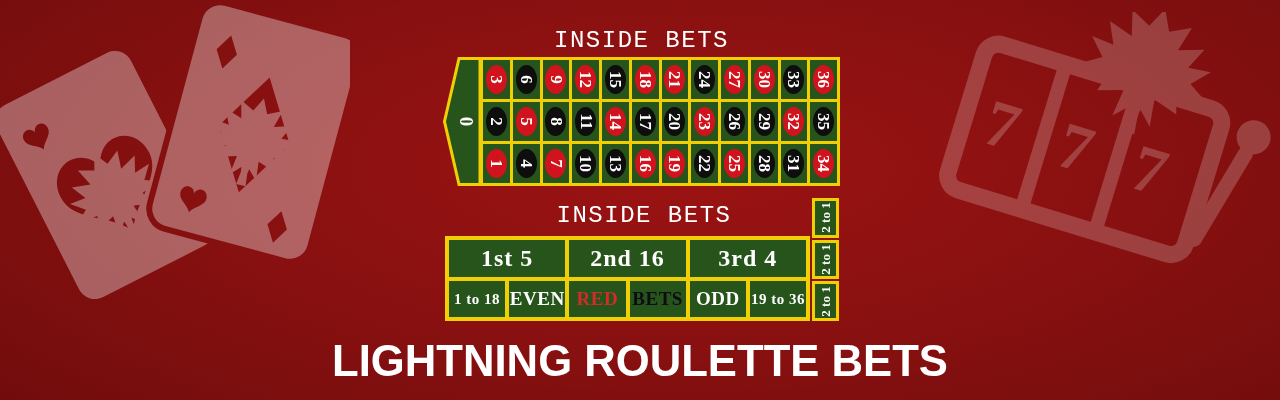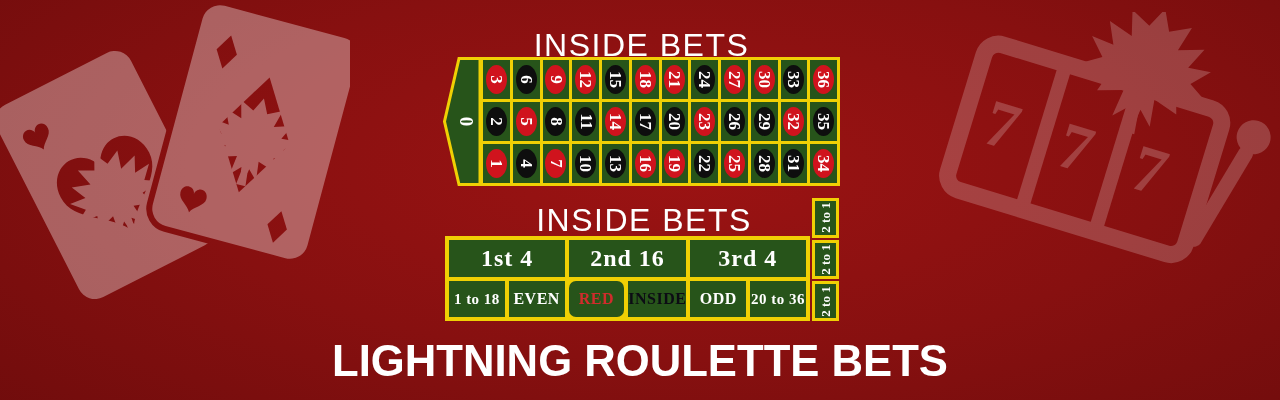--- a/index.html
+++ b/index.html
@@ -6,22 +6,22 @@
   .stage{
     position:relative;width:1280px;height:400px;overflow:hidden;
     background:radial-gradient(120% 150% at 53% 42%, var(--bg-center) 0%, #871010 32%, #6f0c0c 62%, #5c0808 85%, var(--bg-edge) 100%);
     font-family:"Liberation Serif", serif;
   }
   .decor{position:absolute;}
   .decor-left{left:0;top:0;}
   .decor-right{left:938px;top:12px;}
 
   .section-title{
-    position:absolute;color:#fff;font-family:Liberation Sans, sans-serif;
-    font-size:32px;letter-spacing:1.5px;text-align:center;line-height:1;
+    position:absolute;color:#fff;font-family:Liberation Mono, monospace;
+    font-size:24px;letter-spacing:1.5px;text-align:center;line-height:1;
   }
   #inside-title{left:443px;width:397px;top:29px;}
   #outside-title{left:448px;width:392px;top:204px;}
 
   
   .inside-table{position:absolute;left:443px;top:57px;width:397px;height:129px;display:flex;}
   .zero-cell{position:relative;width:37px;flex:none;}
   .zero-cell svg{position:absolute;inset:0;}
   .zero-label{position:absolute;left:10px;right:0;top:0;bottom:0;display:flex;align-items:center;justify-content:center;}
   .zero-label span{display:block;transform:rotate(90deg);color:#fff;font-weight:bold;font-size:19px;line-height:1;}
@@ -38,23 +38,23 @@
   
   .outside-main{
     position:absolute;left:445px;top:236px;width:365px;height:85px;box-sizing:border-box;
     background:var(--line);padding:4px;display:flex;flex-direction:column;gap:4px;
   }
   .bet-row{display:flex;gap:4px;}
   .row-dozens{height:37px;}
   .row-evens{flex:1;}
   .bet-cell{flex:1;background:var(--felt);display:flex;align-items:center;justify-content:center;color:#fff;font-weight:bold;white-space:nowrap;}
   .dozen-cell{font-size:24px;letter-spacing:1px;}
-  .even-cell{font-size:16px;letter-spacing:0.5px;}
+  .even-cell{font-size:19px;letter-spacing:0.5px;}
   .even-cell.small{font-size:15px;}
-  .even-cell.red{color:var(--red-label);border-radius:7px;}
+  .even-cell.red{color:var(--red-label);}
   .even-cell.black{color:#0c0c14;}
 
   .col-2to1{position:absolute;left:812px;top:198px;width:27px;height:123px;display:flex;flex-direction:column;gap:2px;}
   .c2-cell{flex:1;box-sizing:border-box;background:var(--felt);border:3px solid var(--line);display:flex;align-items:center;justify-content:center;}
   .c2-cell span{display:block;transform:rotate(-90deg);color:#fff;font-weight:bold;font-size:13px;line-height:1;white-space:nowrap;}
 
   .big-title{
     position:absolute;left:0;right:0;top:338px;margin:0;text-align:center;
     color:#fff;font-family:"Liberation Sans",sans-serif;font-weight:bold;
     font-size:45px;line-height:1;letter-spacing:0px;transform:scaleX(0.97);
@@ -310,31 +310,31 @@
             <span class="num">34</span>
           </div>
         </div>
       </div>
   </div>
 
   <div class="section-title" id="outside-title">INSIDE BETS</div>
 
   <div class="outside-main">
     <div class="bet-row row-dozens">
-        <div class="bet-cell dozen-cell">1st 4</div>
+        <div class="bet-cell dozen-cell">1st 5</div>
         <div class="bet-cell dozen-cell">2nd 16</div>
         <div class="bet-cell dozen-cell">3rd 4</div>
       </div>
     <div class="bet-row row-evens">
         <div class="bet-cell even-cell white small">1 to 18</div>
         <div class="bet-cell even-cell white">EVEN</div>
         <div class="bet-cell even-cell red">RED</div>
-        <div class="bet-cell even-cell black">INSIDE</div>
+        <div class="bet-cell even-cell black">BETS</div>
         <div class="bet-cell even-cell white">ODD</div>
-        <div class="bet-cell even-cell white small">20 to 36</div>
+        <div class="bet-cell even-cell white small">19 to 36</div>
       </div>
   </div>
 
   <div class="col-2to1">
       <div class="c2-cell">
         <span>2 to 1</span>
       </div>
       <div class="c2-cell">
         <span>2 to 1</span>
       </div>

